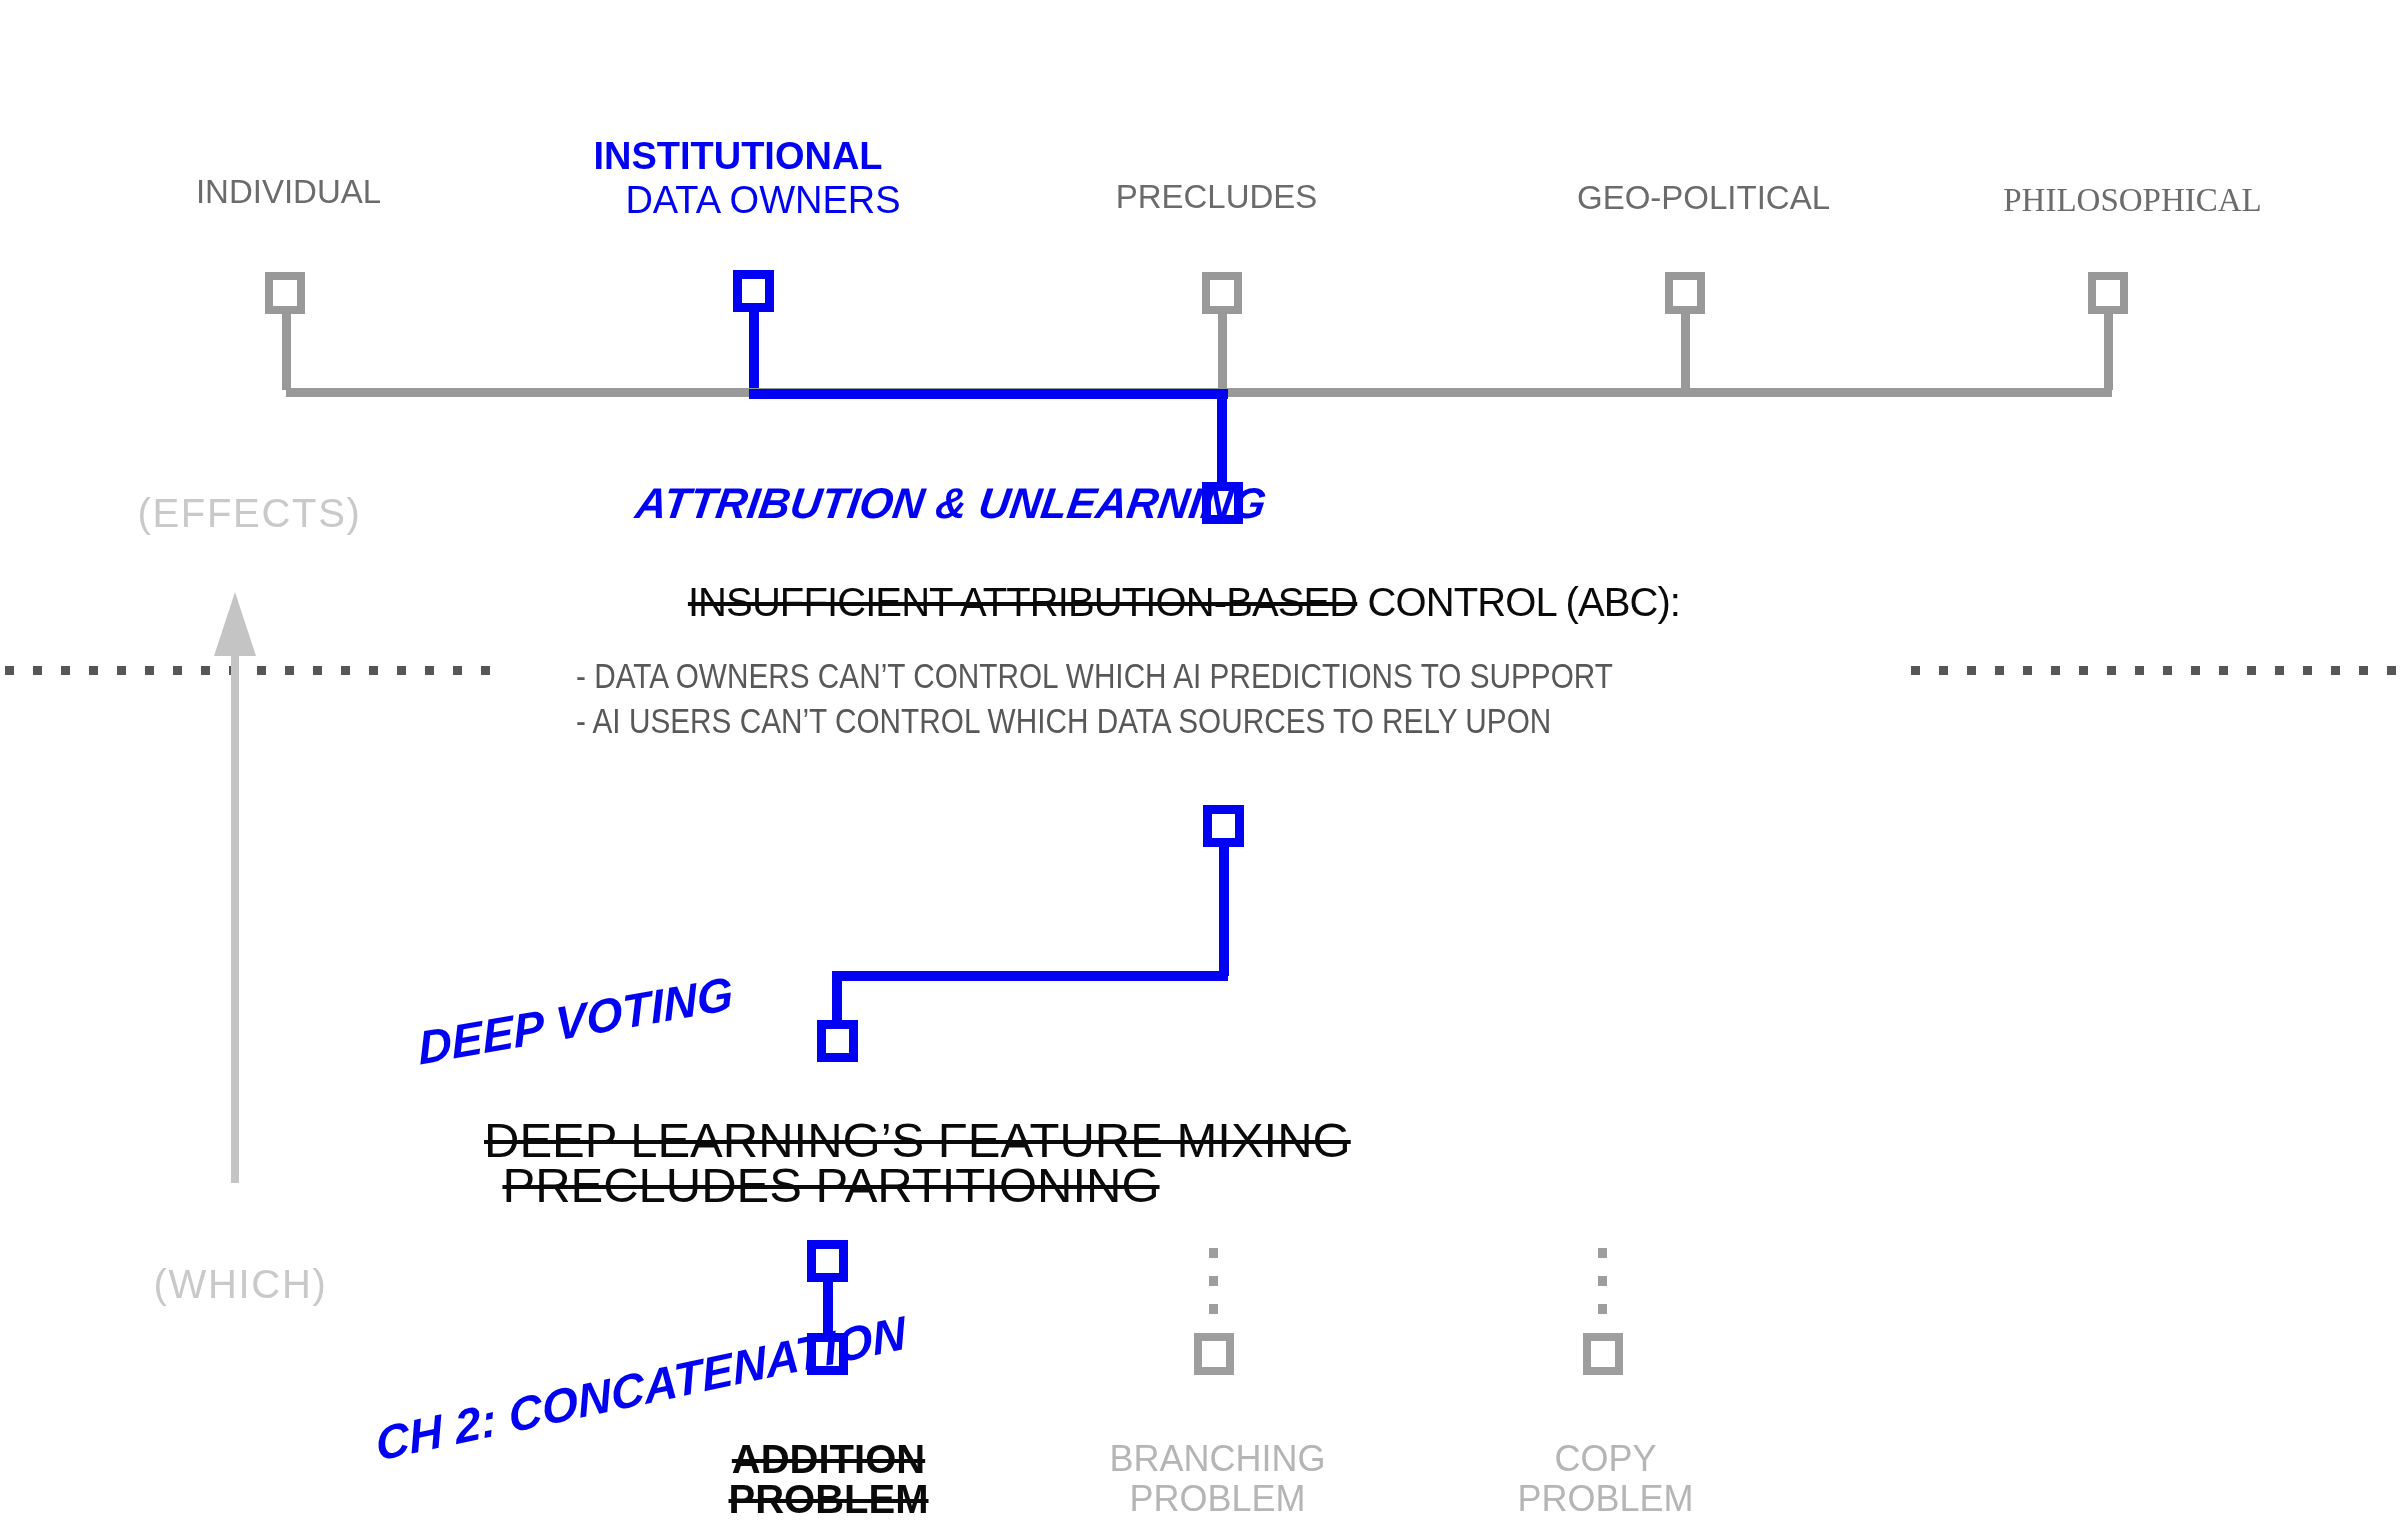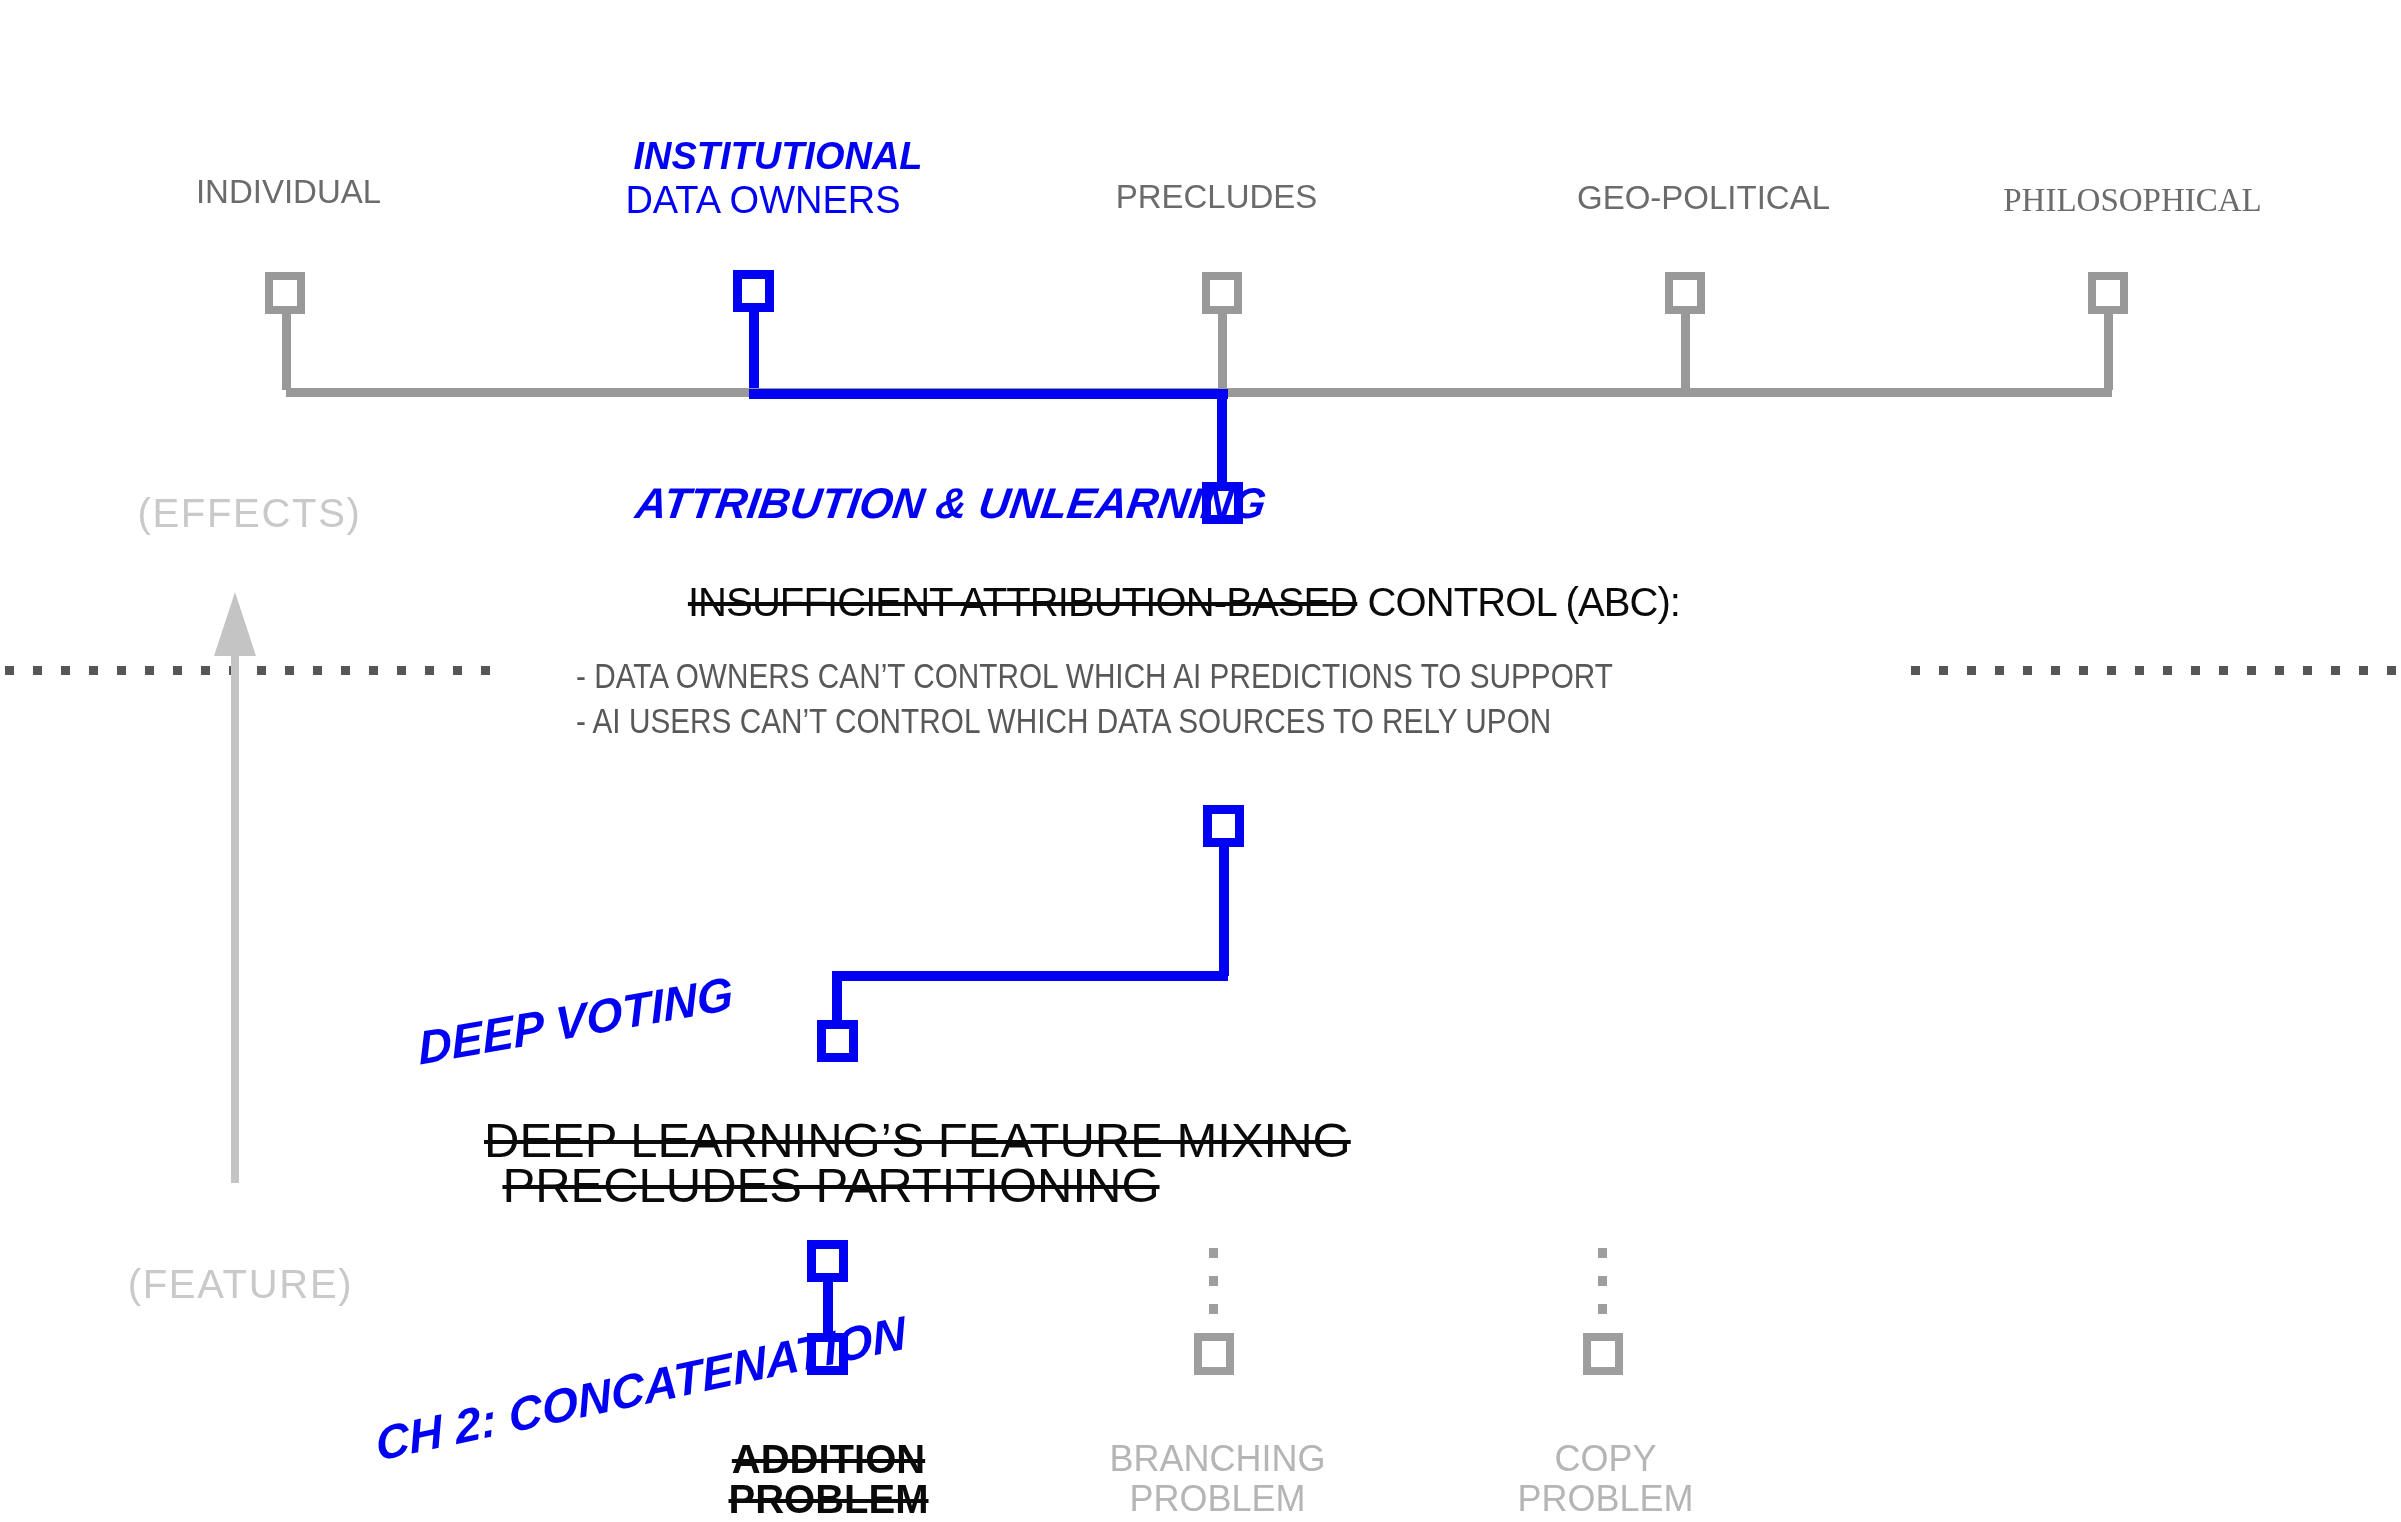--- a/index.html
+++ b/index.html
@@ -59,21 +59,21 @@
 
   .strike{text-decoration:line-through;text-decoration-thickness:4.3px;}
   .strike4{text-decoration:line-through;text-decoration-thickness:3.5px;}
 </style>
 </head>
 <body>
 
 <div id="canvas">
 
 
-  <div class="abs ctr t-inst-b blue nowrap" style="left:518px;top:135px;width:520px;font-style:italic;">INSTITUTIONAL</div>
+  <div class="abs ctr t-inst-b blue nowrap" style="left:478px;top:135px;width:520px;">INSTITUTIONAL</div>
   <div class="abs ctr t-inst-r blue nowrap" style="left:503px;top:179px;width:520px;">DATA OWNERS</div>
 
   <div class="abs ctr t-axis gray-label nowrap" style="left:115px;top:173px;width:347px;">INDIVIDUAL</div>
   <div class="abs ctr t-axis gray-label nowrap" style="left:1043px;top:178px;width:347px;">PRECLUDES</div>
   <div class="abs ctr t-axis gray-label nowrap" style="left:1530px;top:179px;width:347px;">GEO-POLITICAL</div>
   <div class="abs ctr t-axis gray-label nowrap" style="left:1959px;top:181px;width:347px;font-family:Liberation Serif, serif;">PHILOSOPHICAL</div>
 
   <div class="sq gray" style="left:265px;top:272px;"></div>
   <div class="sq blue-b" style="left:733px;top:270px;"></div>
   <div class="sq gray" style="left:1202px;top:272px;"></div>
@@ -99,21 +99,21 @@
   </div>
   <div class="abs t-bullet mid nowrap" style="left:576px;top:652px;">- DATA OWNERS CAN’T CONTROL WHICH AI PREDICTIONS TO SUPPORT</div>
   <div class="abs t-bullet mid nowrap" style="left:576px;top:697px;">- AI USERS CAN’T CONTROL WHICH DATA SOURCES TO RELY UPON</div>
 
   <div class="hdots" style="left:5.2px;top:666px;width:487px;"></div>
   <div class="hdots" style="left:1911px;top:666px;width:485px;"></div>
 
   <div class="abs ctr t-paren faint nowrap" style="left:76px;top:491px;width:347px;">(EFFECTS)</div>
   <div class="arrow-head"></div>
   <div class="arrow-shaft"></div>
-  <div class="abs ctr t-paren faint nowrap" style="left:67px;top:1262px;width:347px;">(FEATURE)</div>
+  <div class="abs ctr t-paren faint nowrap" style="left:67px;top:1262px;width:347px;">(WHICH)</div>
 
   <div class="sq blue-b" style="left:1203px;top:805px;"></div>
   <div class="bline" style="left:1219px;top:846px;width:9.5px;height:130px;"></div>
   <div class="bline" style="left:832px;top:971px;width:396px;height:9.5px;"></div>
   <div class="bline" style="left:832px;top:971px;width:9.5px;height:50px;"></div>
   <div class="sq blue-b" style="left:817px;top:1020px;"></div>
   <div class="abs ctr t-hand t-dv blue nowrap" style="left:416px;top:995px;width:295px;">DEEP VOTING</div>
 
   <div class="abs ctr t-dl dark strike4 nowrap" style="left:484px;top:1118px;width:694px;">DEEP LEARNING’S FEATURE MIXING</div>
   <div class="abs ctr t-dl dark strike4 nowrap" style="left:484px;top:1163px;width:694px;">PRECLUDES PARTITIONING</div>

